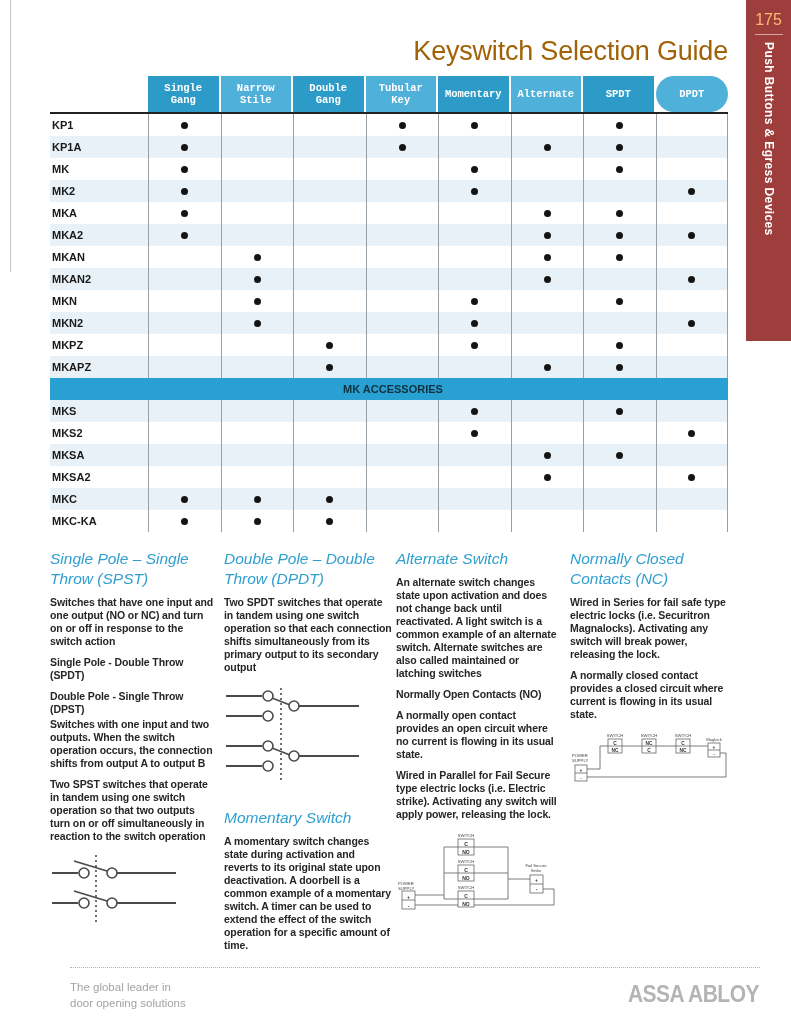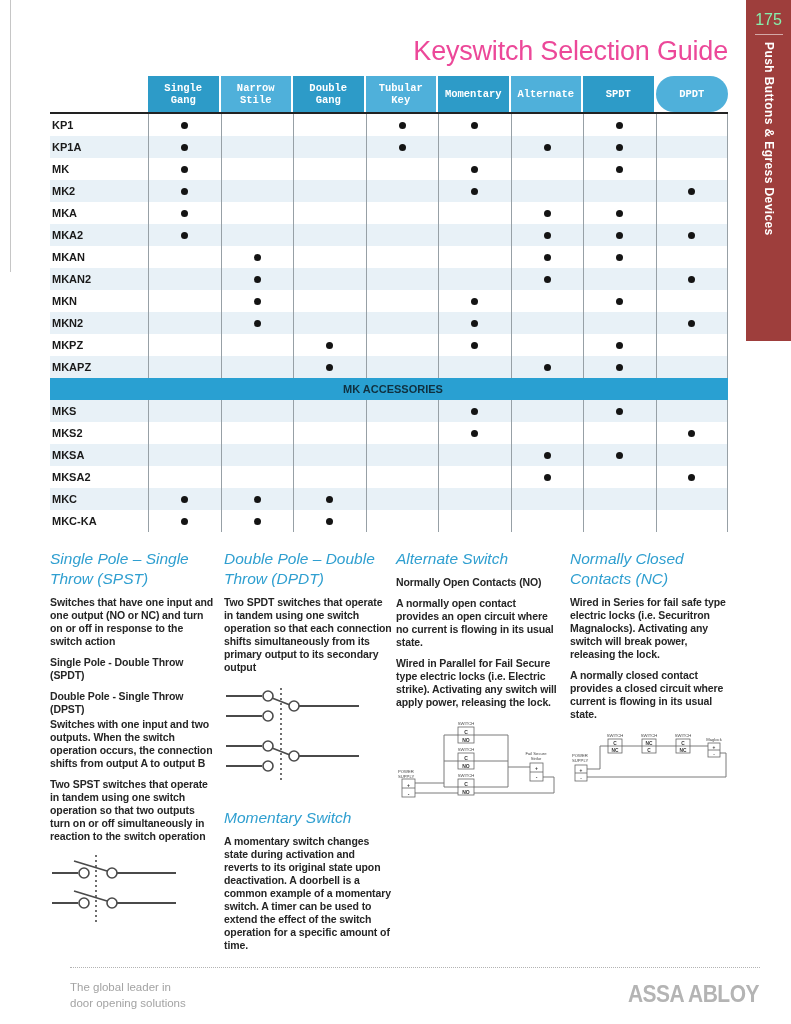--- a/index.html
+++ b/index.html
@@ -5,26 +5,26 @@
   * { margin:0; padding:0; box-sizing:border-box; }
   html,body { background:#ffffff; }
   body { font-family:"Liberation Sans", sans-serif; color:#1a1a1a; }
   .page { position:relative; width:791px; height:1024px; background:#fff; overflow:hidden; }
 
   .edge-line { position:absolute; left:10px; top:0; width:1px; height:272px; background:#c6c6c6; }
 
   
   .side-tab { position:absolute; right:0; top:0; width:45px; height:341px; background:#9e3e3c;
               display:flex; flex-direction:column; align-items:center; }
-  .side-tab .pagenum { color:#86efac; font-size:16px; margin-top:11px; }
+  .side-tab .pagenum { color:#fdba74; font-size:16px; margin-top:11px; }
   .side-tab .divider { width:28px; border-top:1px solid rgba(255,255,255,.55); margin:5px 0 7px; }
   .side-tab .vlabel { writing-mode:vertical-rl; text-orientation:mixed; color:#fff; font-weight:bold;
                       font-size:12px; letter-spacing:.4px; }
 
-  .title { position:absolute; top:36px; right:63px; font-size:27px; color:#ec4899; letter-spacing:-0.2px; }
+  .title { position:absolute; top:36px; right:63px; font-size:27px; color:#a16207; letter-spacing:-0.2px; }
 
   
   .ktable { position:absolute; left:50px; top:76px; width:678px; font-size:11px; }
   .thead-wrap { display:flex; border-bottom:2px solid #222;font-family:Liberation Mono, monospace; }
   .th-spacer { width:98px; }
   .th { width:72.5px; height:36px; background:#2d9bc8; color:#fff; font-size:10.5px; font-weight:bold;
         display:flex; align-items:center; justify-content:center; text-align:center; line-height:1.15;
         border-right:2px solid #fff; padding:0 4px; }
   .th:last-child { border-right:none;border-radius:18px; }
   .th.alt { background:#4fb0da; }
@@ -440,20 +440,21 @@
         <circle cx="70" cy="24" r="5"></circle>
           <circle cx="70" cy="74" r="5"></circle>
       </g>
     </svg>
     <h3 class="sect mom-head">Momentary Switch</h3>
     <div class="p">A momentary switch changes state during activation and reverts to its original state upon deactivation. A doorbell is a common example of a momentary switch. A timer can be used to extend the effect of the switch operation for a specific amount of time.</div>
   </div>
 
   <div class="col col3">
     <h3 class="sect">Alternate Switch</h3>
+    <div class="p">An alternate switch changes state upon activation and does not change back until reactivated. A light switch is a common example of an alternate switch. Alternate switches are also called maintained or latching switches</div>
     <div class="p">Normally Open Contacts (NO)</div>
     <div class="p">A normally open contact provides an open circuit where no current is flowing in its usual state.</div>
     <div class="p">Wired in Parallel for Fail Secure type electric locks (i.e. Electric strike).  Activating any switch will apply power, releasing the lock.</div>
     <svg class="diag" width="165" height="92" viewBox="0 0 165 92">
       <g stroke="#7a7a7a" stroke-width="1" fill="none">
         <path d="M19,66 H48 M48,18 V70 M48,18 H62 M48,44 H62 M48,70 H62"></path>
         <path d="M78,18 H112 M78,44 H112 M78,70 H112 M112,18 V70 M112,50 H134"></path>
         <path d="M19,76 H158 M158,76 V60 M158,60 H147"></path>
       </g>
       <g fill="#fff" stroke="#666" stroke-width="0.8">

